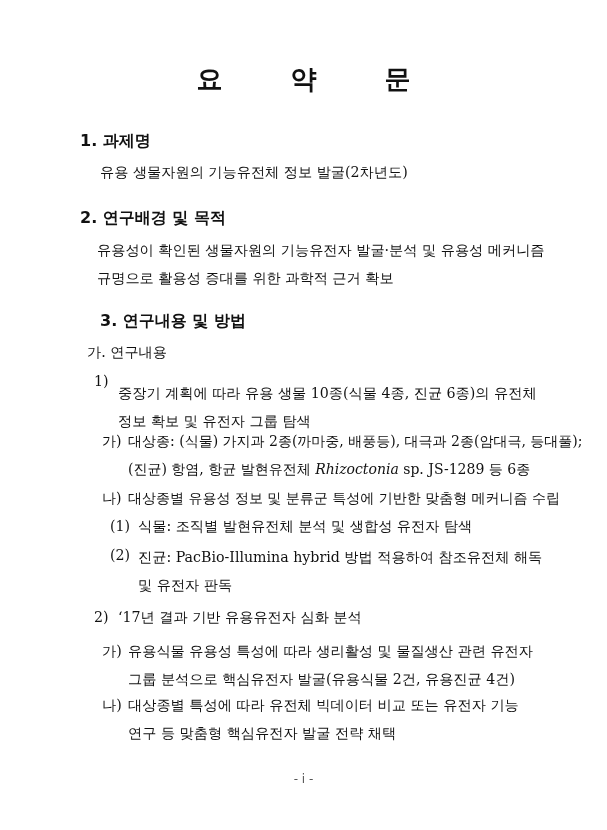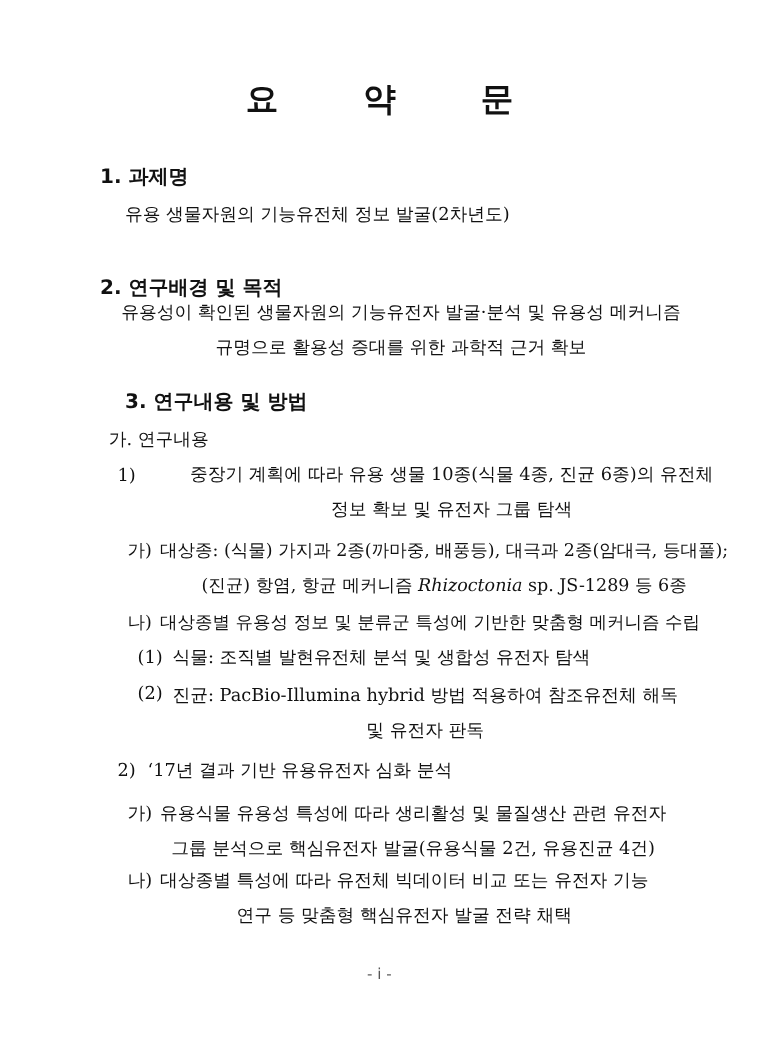--- a/index.html
+++ b/index.html
@@ -8,21 +8,21 @@
       background: #ffffff;
     }
     body {
       width: 607px;
       height: 830px;
       position: relative;
       overflow: hidden;
       font-family: "DejaVu Serif", "Liberation Serif", serif;
       color: #111111;
     }
-    .abs { position: absolute; white-space: nowrap; text-align: center; }
+    .abs { position: absolute; white-space: nowrap; }
     .title {
       top: 62px;
       left: 0;
       width: 607px;
       text-align: center;
       font-family: "DejaVu Sans", "Liberation Sans", sans-serif;
       font-weight: bold;
       font-size: 26px;
       letter-spacing: 0;
     }
@@ -59,49 +59,49 @@
 <div class="abs title">
   <span>요</span><span class="gap"></span><span>약</span><span class="gap"></span><span>문</span>
 </div>
 
 <div class="abs h1" style="top:131px;">
   <span>1.</span>
   <span>과제명</span>
 </div>
 <div class="abs body" style="top:158px; left:100px;">유용 생물자원의 기능유전체 정보 발굴(2차년도)</div>
 
-<div class="abs h1" style="top:220px;">
+<div class="abs h1" style="top:208px;">
   <span>2.</span>
   <span>연구배경 및 목적</span>
 </div>
 <div class="abs body" style="top:236px; left:97px;">
   <span class="line2">유용성이 확인된 생물자원의 기능유전자 발굴·분석 및 유용성 메커니즘</span>
   <span class="line2">규명으로 활용성 증대를 위한 과학적 근거 확보</span>
 </div>
 
 <div class="abs h1" style="top:311px;margin-left:20px;">
   <span>3.</span>
   <span>연구내용 및 방법</span>
 </div>
 
 <div class="abs body" style="top:338px; left:87px;">
   <span>가.</span>
   <span>연구내용</span>
 </div>
 
 <div class="abs body" style="top:367px; left:94px;">1)</div>
-<div class="abs body" style="top:366px; left:118px;margin-left:34px;">
+<div class="abs body" style="top:379px; left:118px;">
   <span class="line2">중장기 계획에 따라 유용 생물 10종(식물 4종, 진균 6종)의 유전체</span>
   <span class="line2">정보 확보 및 유전자 그룹 탐색</span>
 </div>
 
 <div class="abs body sub" style="top:427px; left:102px;">가)</div>
 <div class="abs body sub" style="top:427px; left:128px;">
   <span class="line2">대상종: (식물) 가지과 2종(까마중, 배풍등), 대극과 2종(암대극, 등대풀);</span>
-  <span class="line2"><span>(진균) 항염, 항균 메커니즘 </span><i>Rhizoctonia</i><span> sp. JS-1289 등 6종</span></span>
+  <span class="line2"><span>(진균) 항염, 항균 발현유전체 </span><i>Rhizoctonia</i><span> sp. JS-1289 등 6종</span></span>
 </div>
 
 <div class="abs body sub" style="top:484px; left:102px;">나)</div>
 <div class="abs body sub" style="top:484px; left:128px;">대상종별 유용성 정보 및 분류군 특성에 기반한 맞춤형 메커니즘 수립</div>
 
 <div class="abs body" style="top:512px; left:110px;">(1)</div>
 <div class="abs body" style="top:512px; left:138px;">식물: 조직별 발현유전체 분석 및 생합성 유전자 탐색</div>
 
 <div class="abs body" style="top:541px; left:110px;">(2)</div>
 <div class="abs body" style="top:543px; left:138px;">

